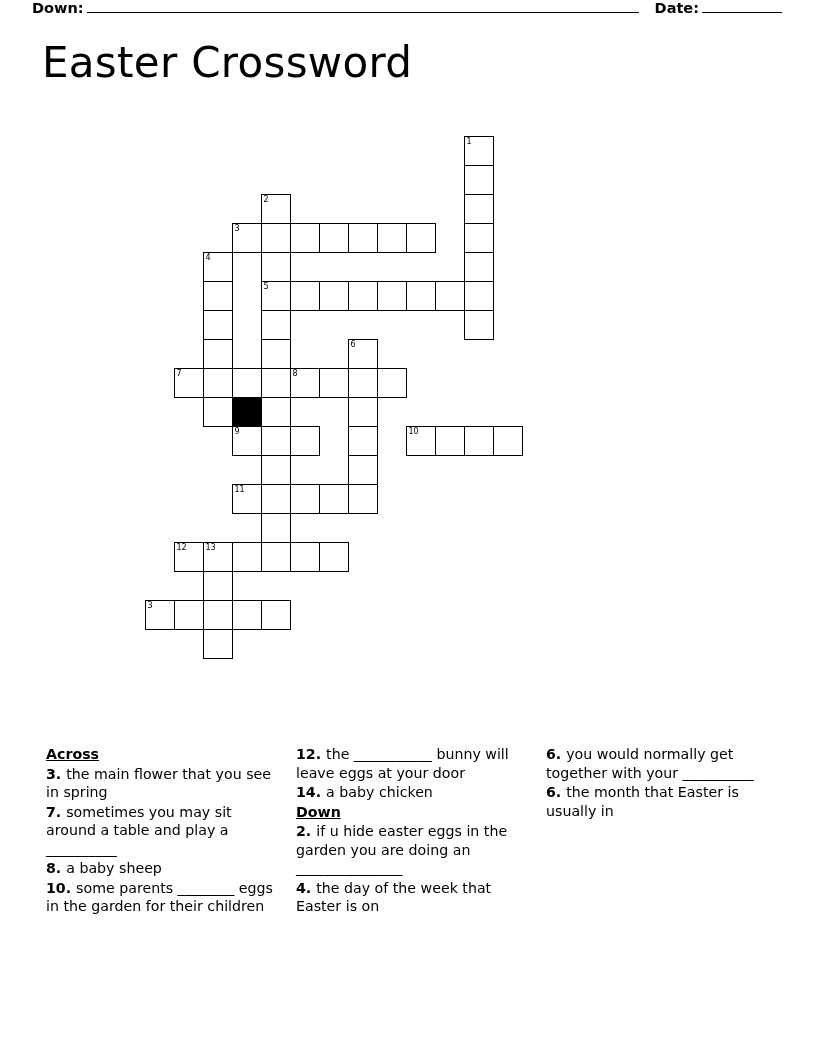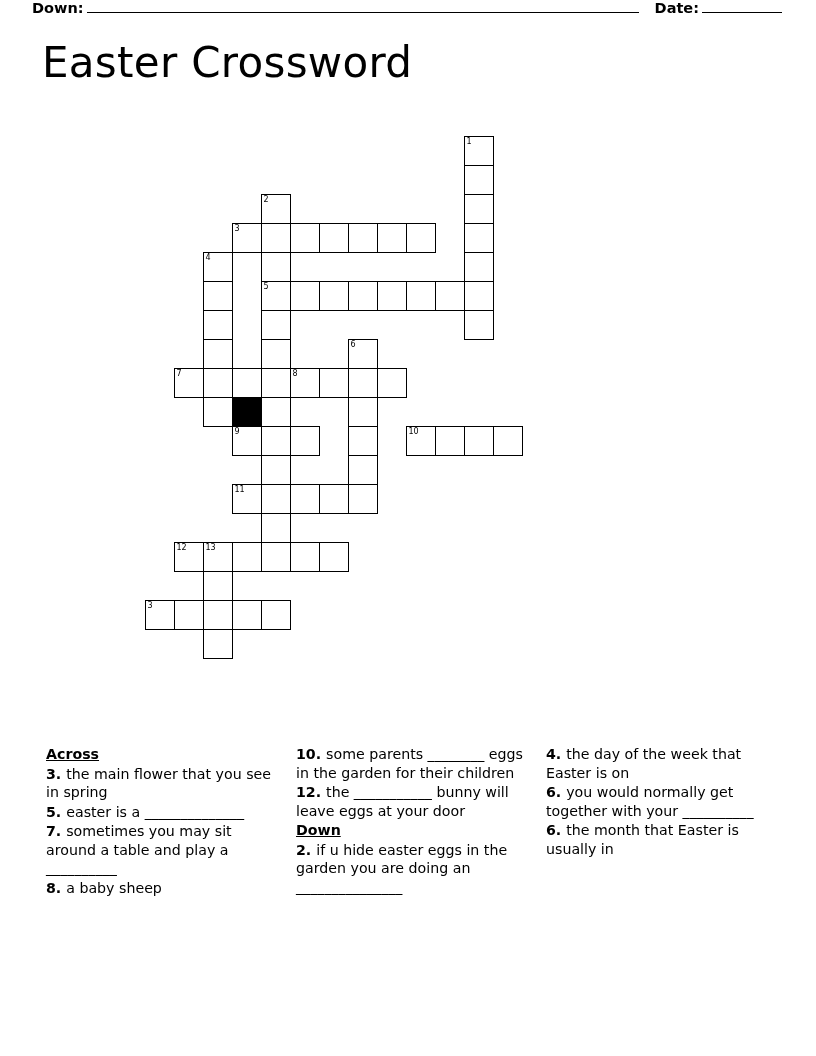--- a/index.html
+++ b/index.html
@@ -225,23 +225,23 @@
     <div class="cell" style="left: 29px; top: 464px;"></div>
     <div class="cell" style="left: 58px; top: 464px;"></div>
     <div class="cell" style="left: 87px; top: 464px;"></div>
     <div class="cell" style="left: 116px; top: 464px;"></div>
     <div class="cell" style="left: 58px; top: 493px;"></div>
   </div>
 
 <div id="clues">
     <div class="clue-head">Across</div>
     <div class="clue"><b>3. </b><span>the main flower that you see in spring</span></div>
-    <div class="clue"><b>5. </b><span>easter is a ______________</span></div>
     <div class="clue"><b>7. </b><span>sometimes you may sit around a table and play a __________</span></div>
     <div class="clue"><b>8. </b><span>a baby sheep</span></div>
     <div class="clue"><b>10. </b><span>some parents ________ eggs in the garden for their children</span></div>
     <div class="clue"><b>12. </b><span>the ___________ bunny will leave eggs at your door</span></div>
+    <div class="clue"><b>14. </b><span>a baby chicken</span></div>
     <div class="clue-head">Down</div>
     <div class="clue"><b>2. </b><span>if u hide easter eggs in the garden you are doing an _______________</span></div>
     <div class="clue"><b>4. </b><span>the day of the week that Easter is on</span></div>
     <div class="clue"><b>6. </b><span>you would normally get together with your __________</span></div>
     <div class="clue"><b>6. </b><span>the month that Easter is usually in</span></div>
   </div>
 
 </body></html>

